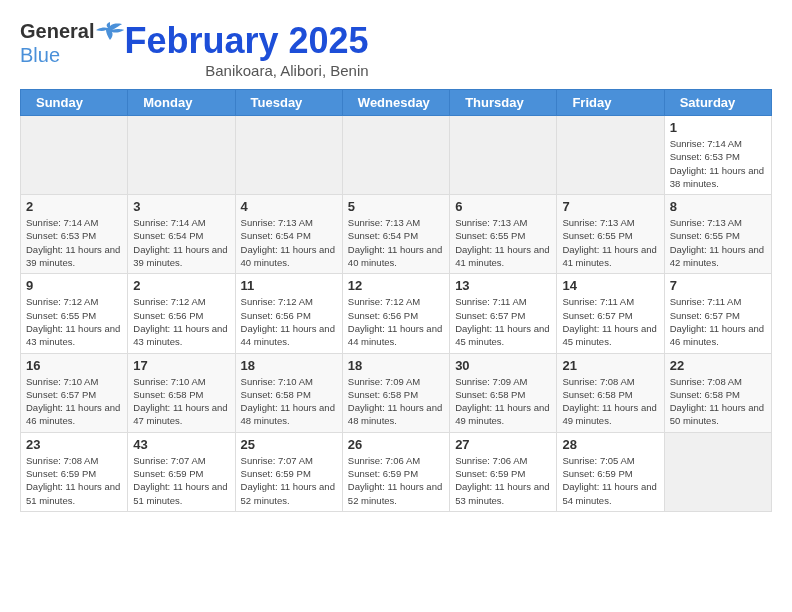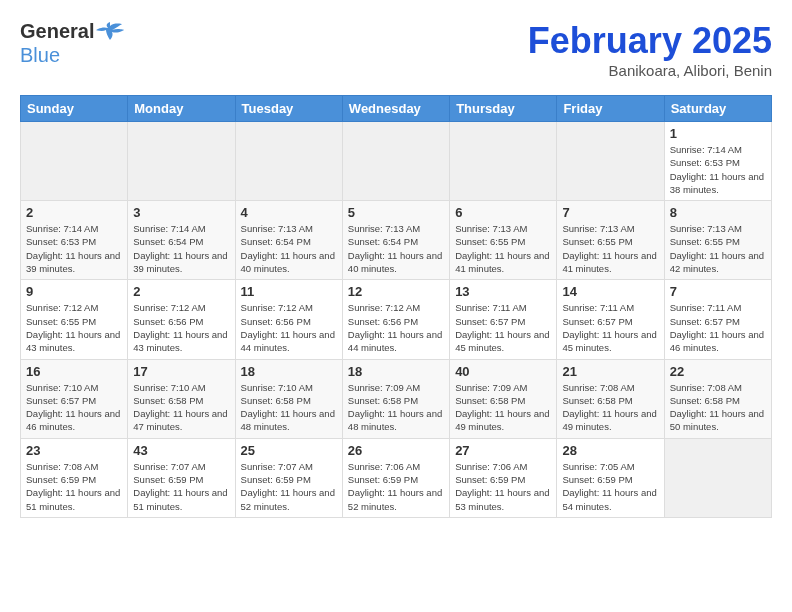--- a/index.html
+++ b/index.html
@@ -5,23 +5,23 @@
     * { box-sizing: border-box; margin: 0; padding: 0; }
     body {
       font-family: Arial, sans-serif;
       background: #fff;
       width: 792px;
       min-height: 612px;
       padding: 20px;
     }
     .header {
       display: flex;
-      justify-content: space-between;
+      justify-content: flex-start;
       align-items: flex-start;
-      margin-bottom: 16px;
+      margin-bottom: 10px;
     }
     .logo {
       display: flex;
       align-items: center;
     }
     .title-block {
       text-align: right;
     }
     .month-year {
       font-size: 36px;
@@ -34,21 +34,21 @@
     }
     .calendar {
       width: 100%;
       border-collapse: collapse;
       border: 1px solid #ccc;
     }
     .calendar th {
       background: #4a90d9;
       color: white;
       text-align: left;
-      padding: 5px 6px;
+      padding: 5px 15px;
       font-size: 13px;
       border: 1px solid #3a7fc9;
     }
     .calendar td {
       vertical-align: top;
       padding: 4px 5px;
       border: 1px solid #ddd;
       width: calc(100% / 7);
       min-height: 80px;
       font-size: 10px;
@@ -227,21 +227,21 @@
 Sunset: 6:58 PM
 Daylight: 11 hours and 48 minutes.</div>
         </td>
         <td>
           <span class="day-num">18</span>
           <div class="day-info" style="white-space: pre-line;">Sunrise: 7:09 AM
 Sunset: 6:58 PM
 Daylight: 11 hours and 48 minutes.</div>
         </td>
         <td>
-          <span class="day-num">40</span>
+          <span class="day-num">30</span>
           <div class="day-info" style="white-space: pre-line;">Sunrise: 7:09 AM
 Sunset: 6:58 PM
 Daylight: 11 hours and 49 minutes.</div>
         </td>
         <td>
           <span class="day-num">21</span>
           <div class="day-info" style="white-space: pre-line;">Sunrise: 7:08 AM
 Sunset: 6:58 PM
 Daylight: 11 hours and 49 minutes.</div>
         </td>

